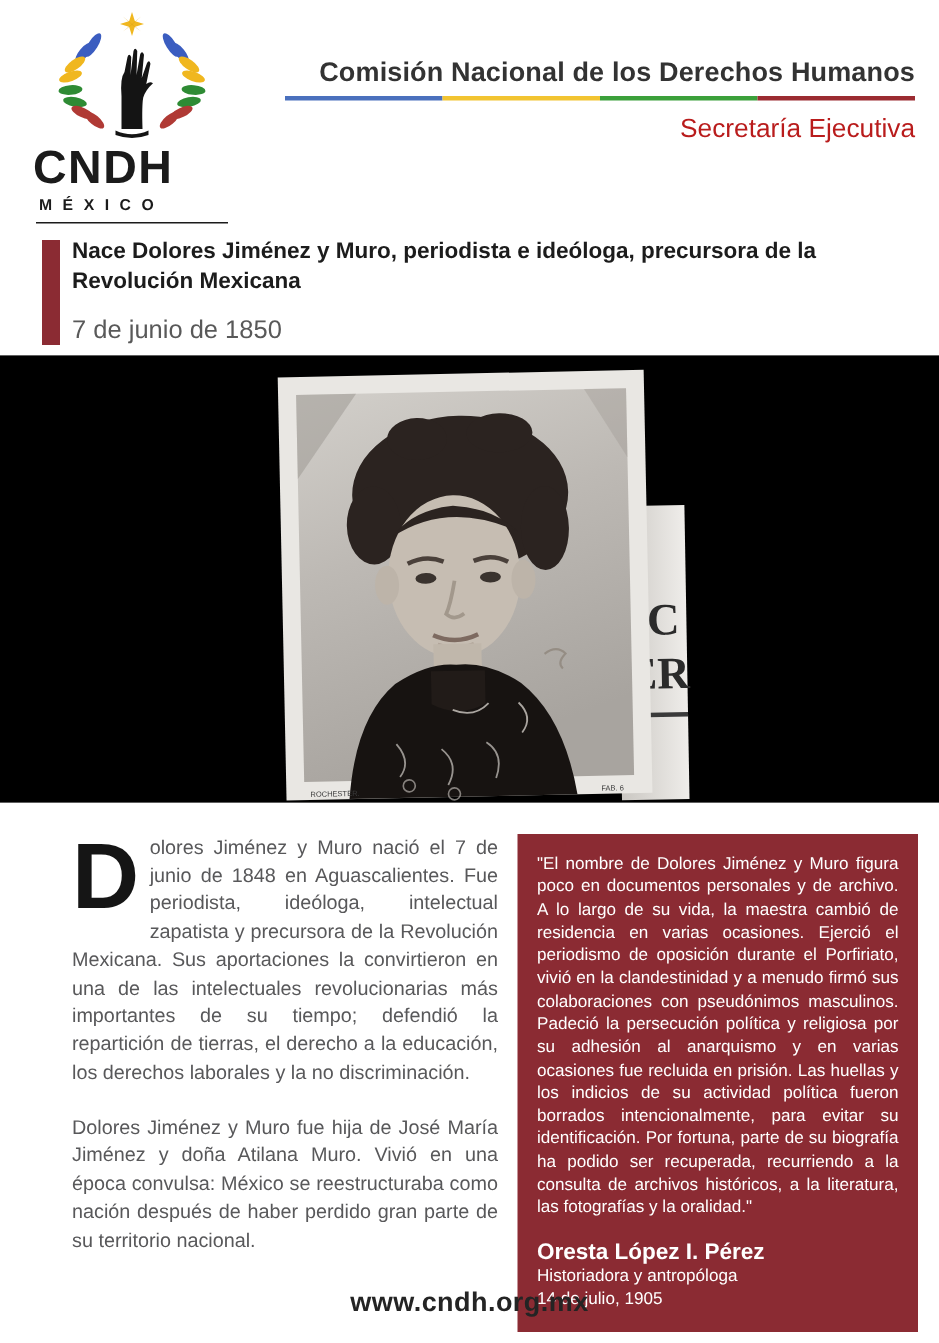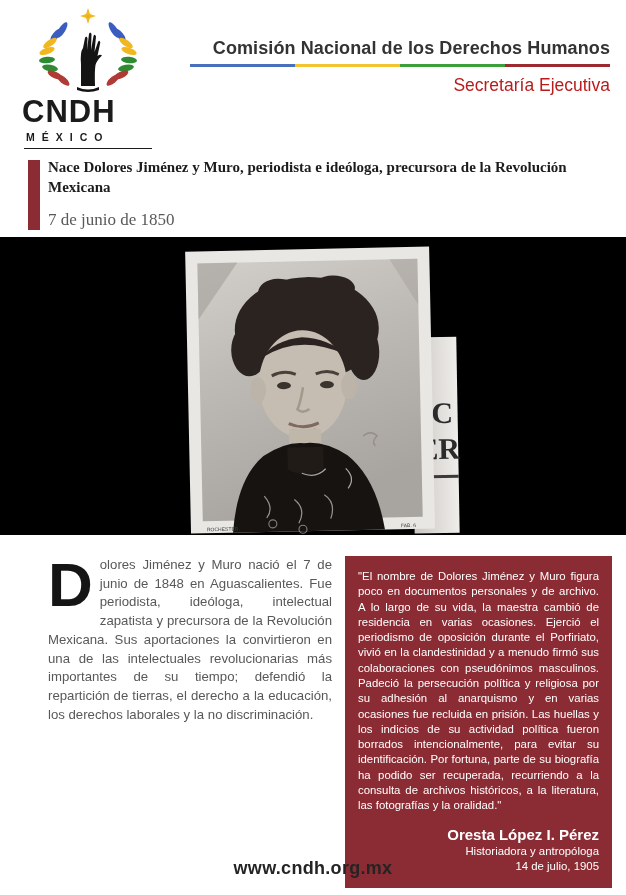--- a/index.html
+++ b/index.html
@@ -34,21 +34,21 @@
   .header-title { font-size: 18px; font-weight: bold; color: #333333; letter-spacing: 0.1px; }
   .header-underline { display: flex; height: 3px; margin-top: 5px; }
   .header-underline span { flex: 1; height: 3px; }
   .seg-blue   { background: #4a70bd; }
   .seg-yellow { background: #f2c431; }
   .seg-green  { background: #3ba03a; }
   .seg-red    { background: #9b2b31; }
   .header-subtitle { font-size: 17.5px; font-weight: 400; color: #b91c1c; margin-top: 8px; }
 
   
-  .banner { position: absolute; top: 150px; left: 0; width: 624px; height: 87px; background: #fff; font-family: Liberation Serif, serif; }
+  .banner { position: absolute; top: 150px; left: 0; width: 624px; height: 87px; background: #fff; }
   .banner-bar { position: absolute; left: 28px; top: 10px; width: 12px; height: 70px; background: #8b2b33; }
   .banner-title {
     position: absolute; left: 48px; top: 8px; width: 562px;
     font-size: 15px; font-weight: bold; color: #1c1c1c; line-height: 1.3;
   }
   .banner-date {
     position: absolute; left: 48px; top: 60px;
     font-size: 17px; color: #595959;
   }
 
@@ -67,21 +67,21 @@
     padding-right: 7px; padding-top: 2px;
   }
   .article p + p { margin-top: 18px; }
 
   
   .quote-box {
     position: absolute; left: 345px; top: 556px; width: 267px; min-height: 254px;
     background: #8b2b33; color: #ffffff; padding: 13px 13px 14px 13px;
   }
   .quote-text { font-size: 11.4px; line-height: 1.34; text-align: justify; }
-  .quote-attrib { margin-top: 12px; text-align: right; }
+  .quote-attrib { margin-top: 12px; }
   .quote-author { font-size: 15px; font-weight: bold; line-height: 1.25; }
   .quote-author-title { font-size: 11.4px; line-height: 1.3; }
   .quote-date { font-size: 11.4px; line-height: 1.3; }
 
   
   .footer {
     position: absolute; left: 0; top: 858px; width: 626px;
     text-align: center; font-size: 18px; font-weight: bold; color: #242424;
     letter-spacing: 0.3px;
   }
@@ -245,20 +245,21 @@
       <path d="M362 200 q8 -6 14 0 q-6 6 -2 10" stroke="#8f867c" stroke-width="1.4" fill="none" opacity="0.8"></path>
 
       <text x="204" y="292" font-size="5" fill="#3c3c3c" font-family="Liberation Sans, sans-serif">ROCHESTER.</text>
       <text x="398" y="292" font-size="5" fill="#3c3c3c" font-family="Liberation Sans, sans-serif">FAB. 6</text>
     </g>
   </svg>
 </div>
 
 <div class="article">
   <p><span class="dropcap">D</span><span>olores Jiménez y Muro nació el 7 de junio de 1848 en Aguascalientes. Fue periodista, ideóloga, intelectual zapatista y precursora de la Revolución Mexicana. Sus aportaciones la convirtieron en una de las intelectuales revolucionarias más importantes de su tiempo; defendió la repartición de tierras, el derecho a la educación, los derechos laborales y la no discriminación.</span></p>
+  <p>Dolores Jiménez y Muro fue hija de José María Jiménez y doña Atilana Muro. Vivió en una época convulsa: México se reestructuraba como nación después de haber perdido gran parte de su territorio nacional.</p>
 </div>
 
 <div class="quote-box">
   <div class="quote-text">"El nombre de Dolores Jiménez y Muro figura poco en documentos personales y de archivo. A lo largo de su vida, la maestra cambió de residencia en varias ocasiones. Ejerció el periodismo de oposición durante el Porfiriato, vivió en la clandestinidad y a menudo firmó sus colaboraciones con pseudónimos masculinos. Padeció la persecución política y religiosa por su adhesión al anarquismo y en varias ocasiones fue recluida en prisión. Las huellas y los indicios de su actividad política fueron borrados intencionalmente, para evitar su identificación. Por fortuna, parte de su biografía ha podido ser recuperada, recurriendo a la consulta de archivos históricos, a la literatura, las fotografías y la oralidad."</div>
   <div class="quote-attrib">
     <div class="quote-author">Oresta López I. Pérez</div>
     <div class="quote-author-title">Historiadora y antropóloga</div>
     <div class="quote-date">14 de julio, 1905</div>
   </div>
 </div>

